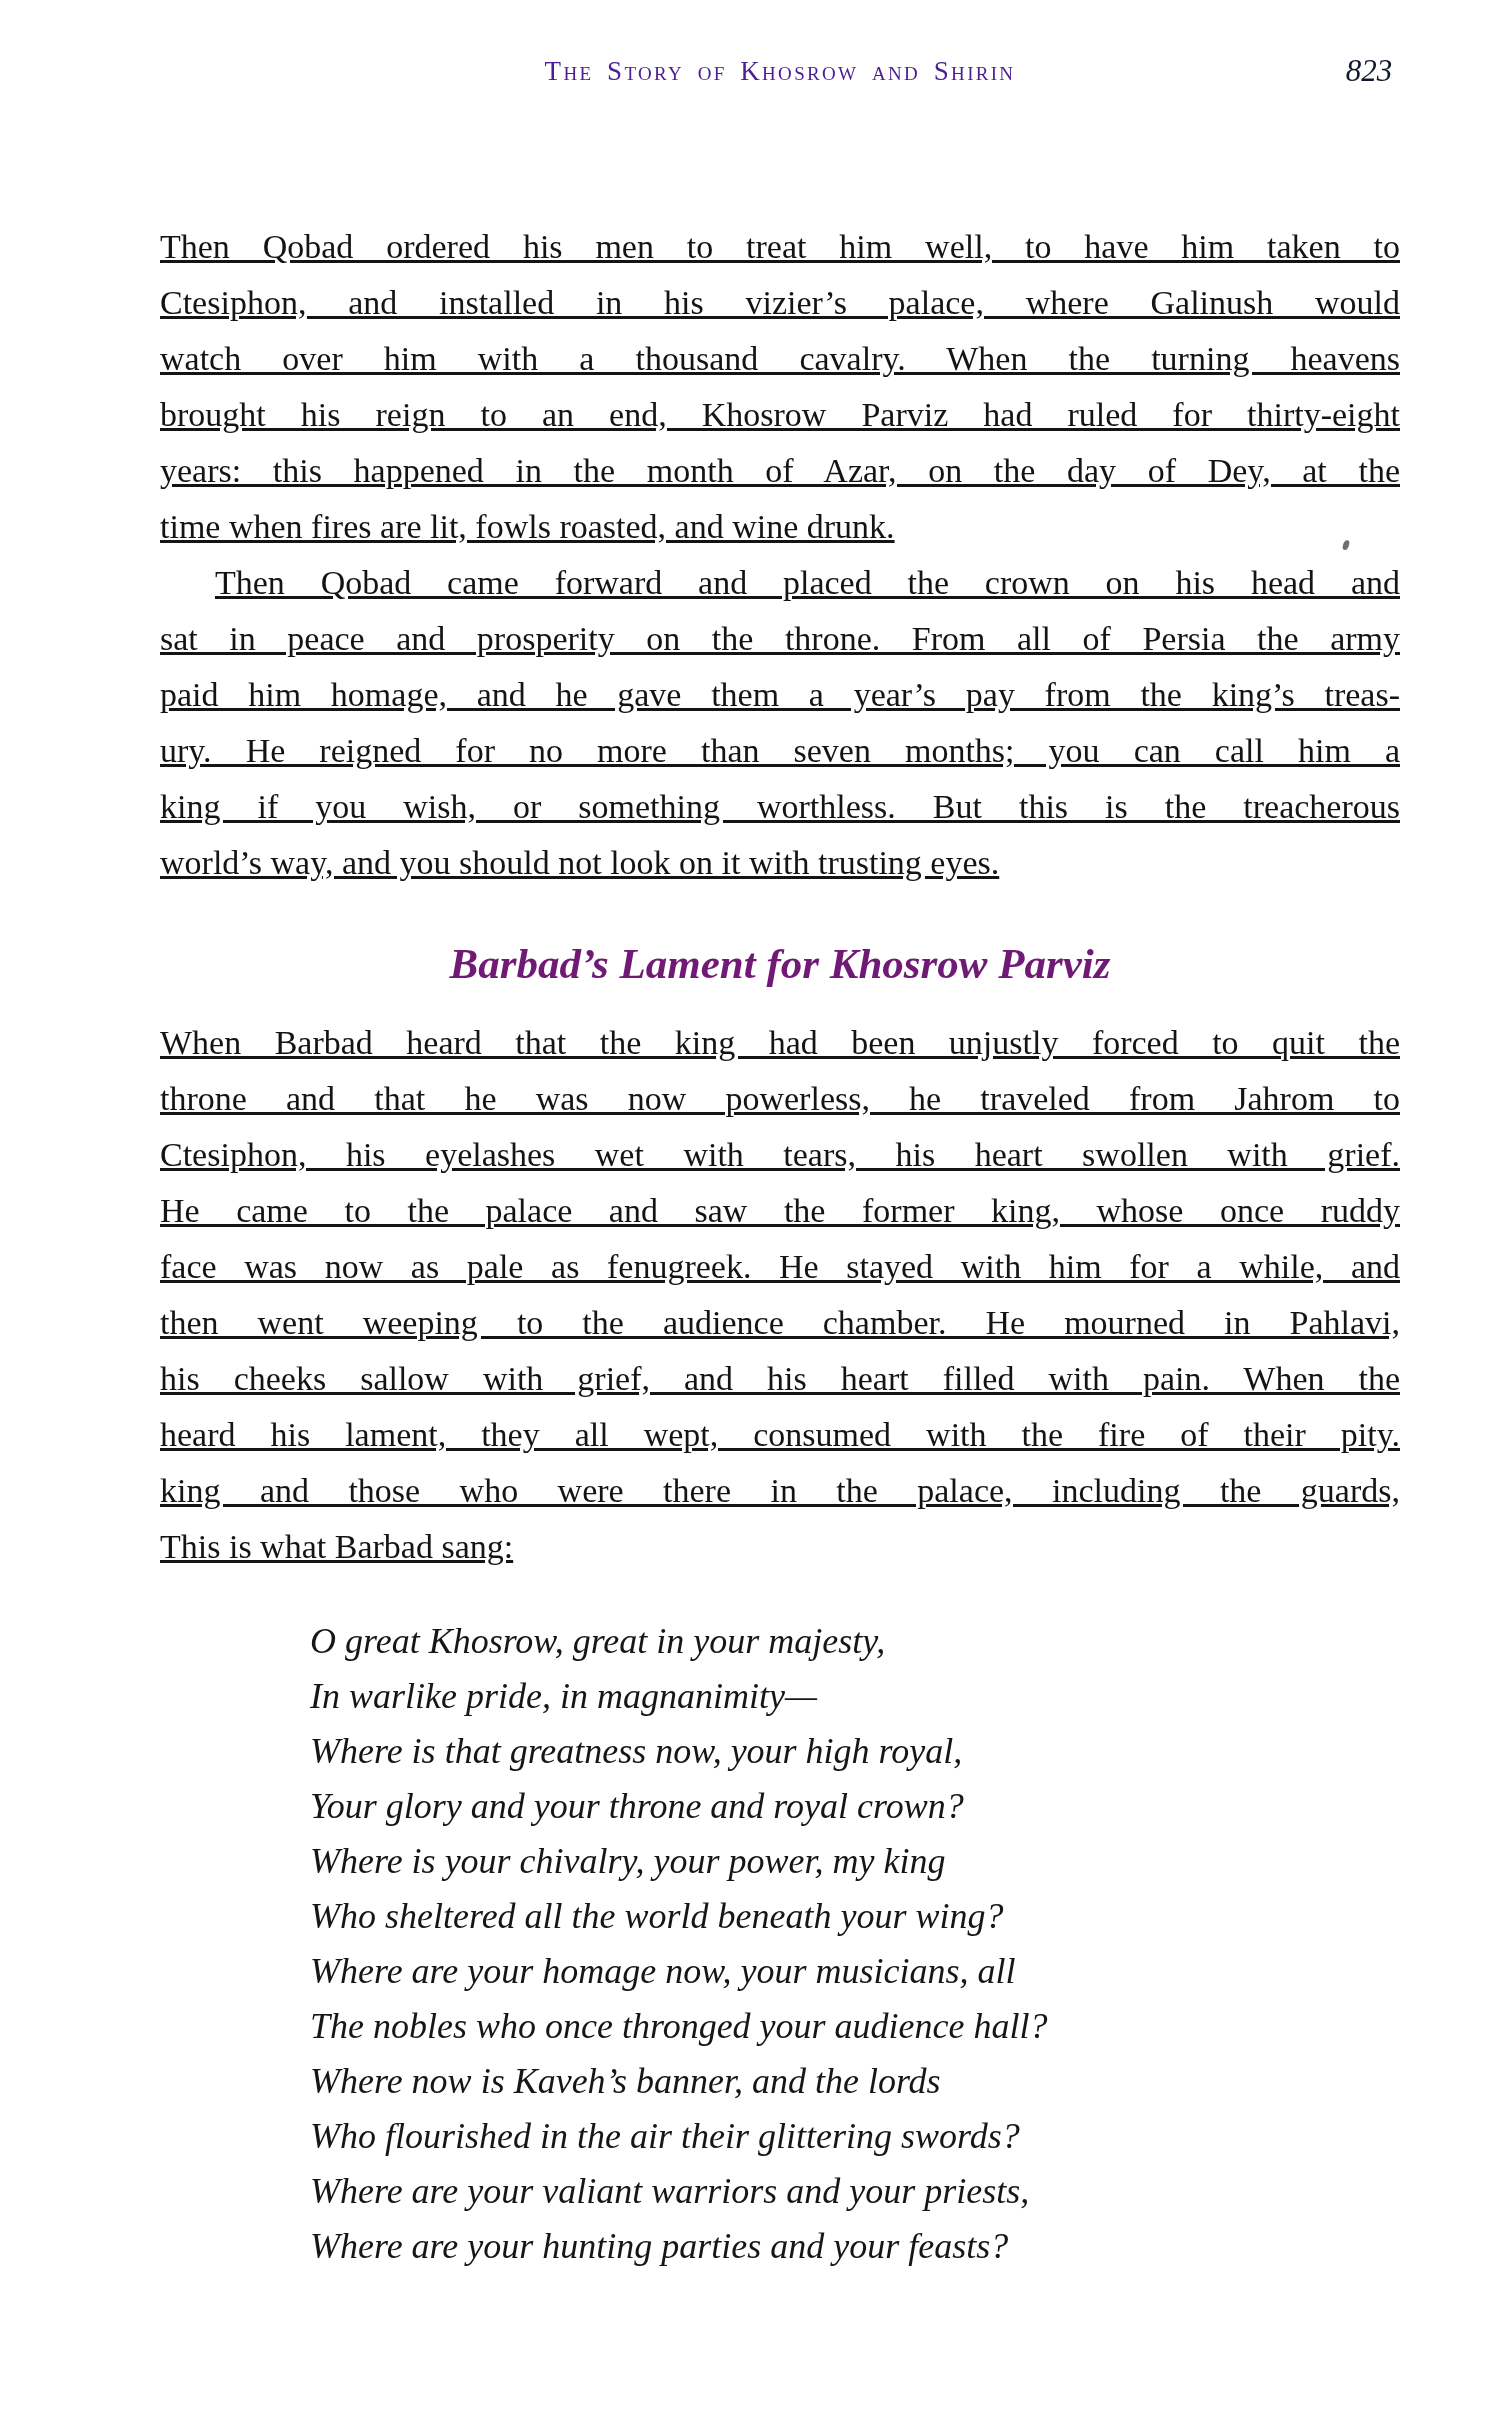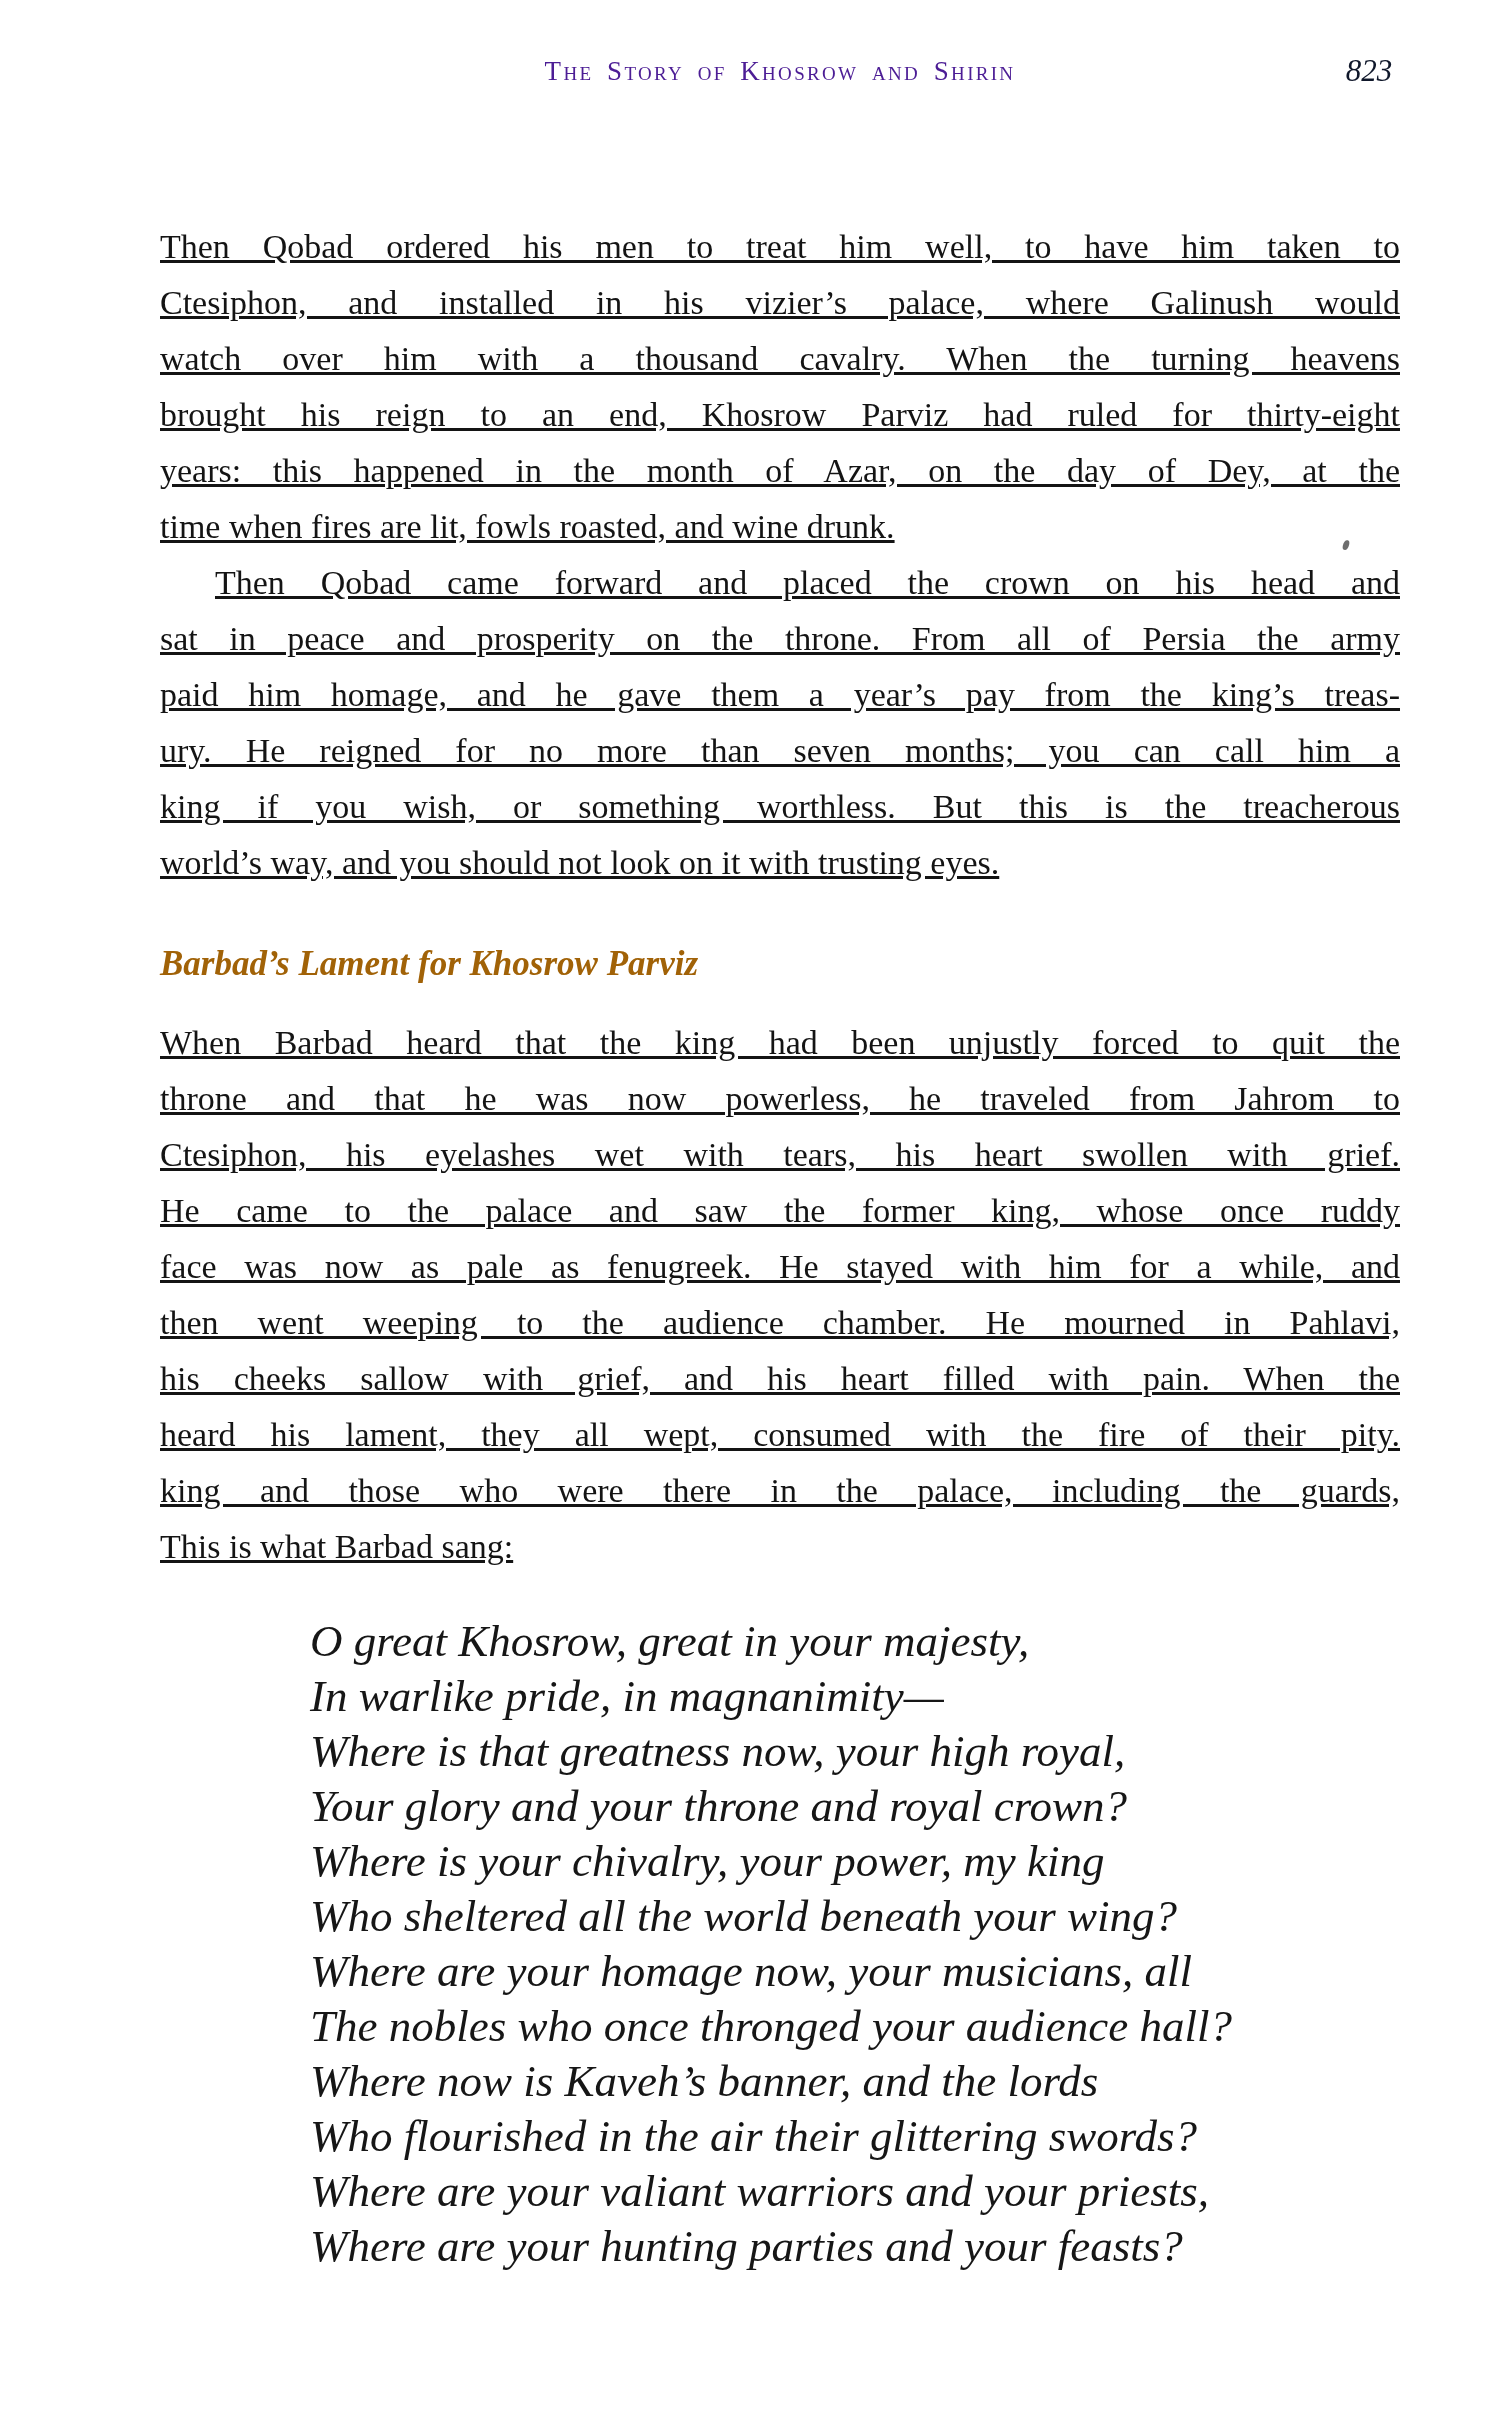--- a/index.html
+++ b/index.html
@@ -51,33 +51,34 @@
     text-decoration: underline;
   }
   .line.just {
     text-align: justify;
     text-align-last: justify;
     text-justify: inter-word;
   }
   .line.indent { padding-left: 55px; }
   .section-heading {
     margin: 45px 0 23.4px 0;
-    font-size: 35px;
+    font-size: 43px;
     line-height: 56px;
     font-weight: bold;
     font-style: italic;
-    color: #a16207;
+    color: #701a75;
+    text-align: center;
   }
   .poem {
     margin-top: 39px;
     padding-left: 150px;
   }
   .poem-line {
     font-style: italic;
-    font-size: 45px;
+    font-size: 36px;
     line-height: 55px;
     color: #161616;
   }
   .speck {
     position: absolute;
     width: 5.5px;
     height: 10px;
     border-radius: 60% 40% 60% 40%;
     background: #4a4a4a;
     transform: rotate(12deg);

